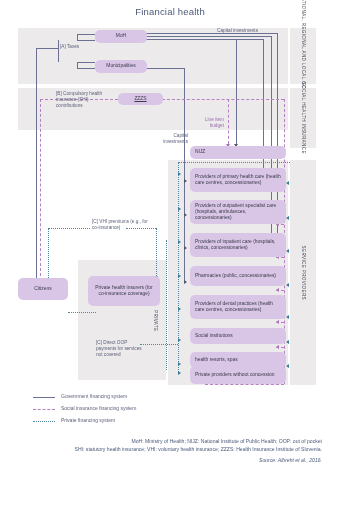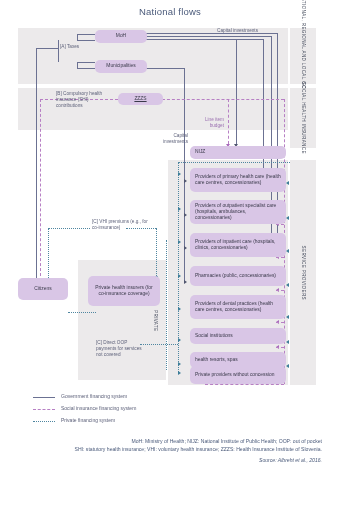--- a/index.html
+++ b/index.html
@@ -68,21 +68,21 @@
   .foot{position:absolute;left:18px;top:437px;width:304px;text-align:right;
         font-size:5.1px;line-height:8.2px;color:#4a5a7a;}
   .src{position:absolute;left:18px;top:457px;width:304px;text-align:right;
        font-size:5.1px;color:#4a5a7a;font-style:italic;}
 </style>
 </head>
 <body>
 
 <div id="root">
 
-  <div class="title">National flows</div>
+  <div class="title">Financial health</div>
 
   <div class="band" style="left:18px;top:28px;width:270px;height:56px;"></div>
   <div class="band" style="left:18px;top:88px;width:270px;height:42px;"></div>
   <div class="band" style="left:168px;top:160px;width:120px;height:225px;"></div>
   <div class="band" style="left:78px;top:260px;width:88px;height:120px;"></div>
 
   <div class="vlabel" style="left:290px;top:28px;width:26px;height:56px;">
     <span>NATIONAL, REGIONAL AND LOCAL GOVERNMENT</span>
   </div>
   <div class="vlabel" style="left:290px;top:88px;width:26px;height:60px;">

